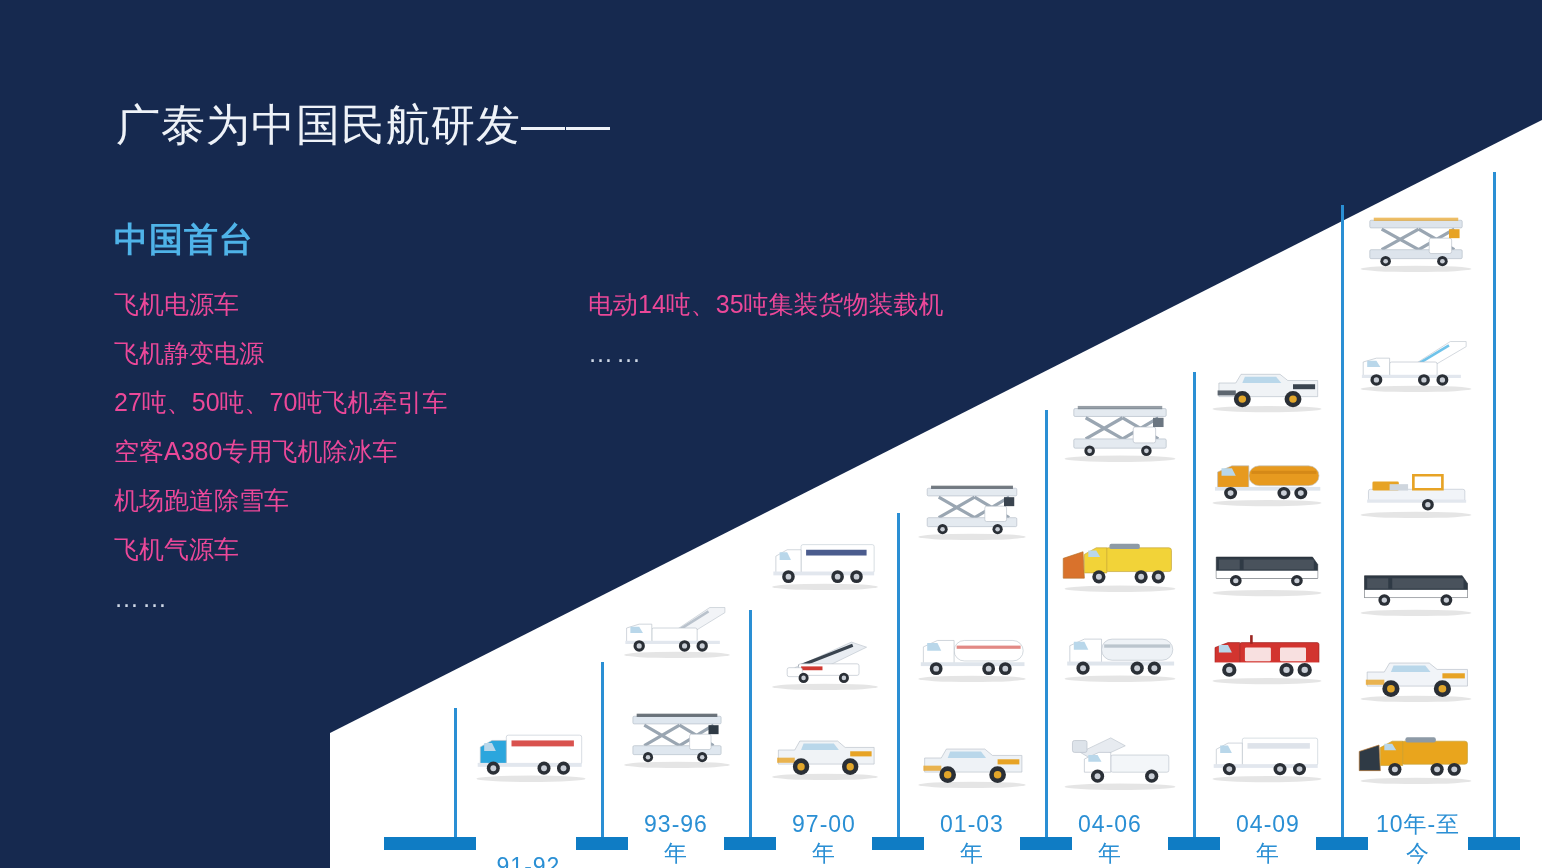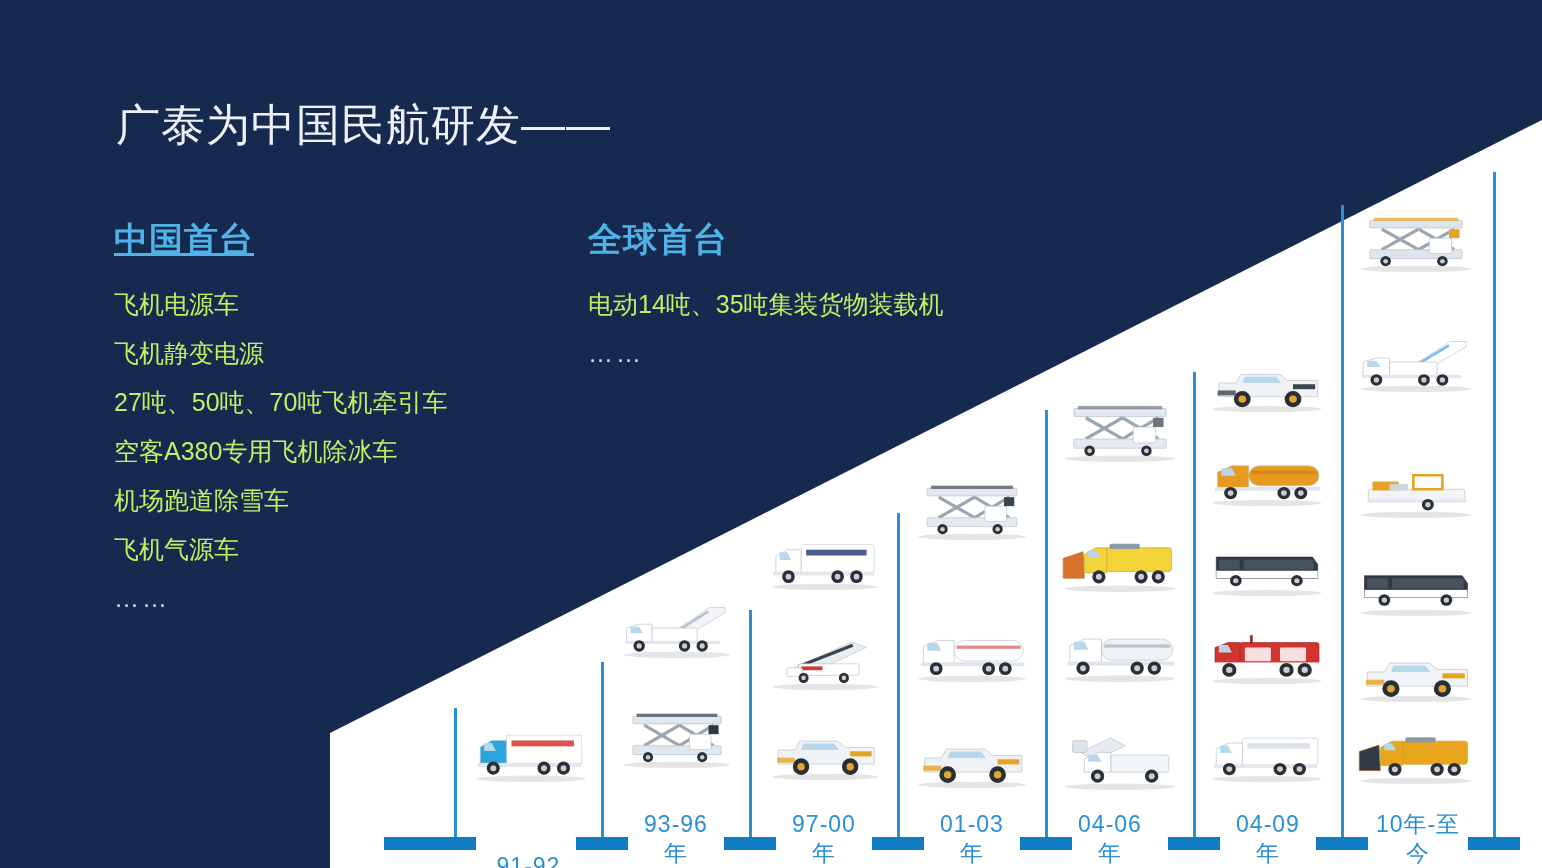--- a/index.html
+++ b/index.html
@@ -25,28 +25,28 @@
   #title{
     position:absolute;left:116px;top:96px;
     font-size:44px;color:#eef2f8;letter-spacing:1px;
     white-space:nowrap;font-weight:400;
   }
 
   .colhead{
     position:absolute;font-size:34px;font-weight:700;color:#4fb3e8;
     letter-spacing:1px;white-space:nowrap;
   }
-  #head-cn{left:114px;top:217px;text-decoration:underline;}
+  #head-cn{left:114px;top:217px;}
   #head-gl{left:588px;top:217px;}
 
   .itemlist{position:absolute;}
   #list-cn{left:114px;top:280px;}
   #list-gl{left:588px;top:280px;}
   .itemlist .li{
-    font-size:25px;color:#bef264;line-height:49px;white-space:nowrap;
+    font-size:25px;color:#ec4899;line-height:49px;white-space:nowrap;
     font-weight:400;
   }
   .itemlist .li.dots{font-size:25px;letter-spacing:3px;color:#cfd8e6;}
 
   
   #timeline{position:absolute;left:0;top:0;width:1542px;height:868px;z-index:5;}
   .vline{position:absolute;width:3px;background:#2a8fd4;}
   .tick{position:absolute;height:13px;background:#0f7cc4;bottom:18px;}
   .tlabel{
     position:absolute;text-align:center;color:#2a8fd4;
@@ -482,20 +482,19 @@
     <div class="itemlist" id="list-cn">
         <div class="li">飞机电源车</div>
         <div class="li">飞机静变电源</div>
         <div class="li">27吨、50吨、70吨飞机牵引车</div>
         <div class="li">空客A380专用飞机除冰车</div>
         <div class="li">机场跑道除雪车</div>
         <div class="li">飞机气源车</div>
         <div class="li dots">……</div>
       </div>
 
-    <div class="colhead" id="head-gl">全球首台</div>
     <div class="itemlist" id="list-gl">
         <div class="li">电动14吨、35吨集装货物装载机</div>
         <div class="li dots">……</div>
       </div>
   </div>
 
 </div>
 
 </body></html>

